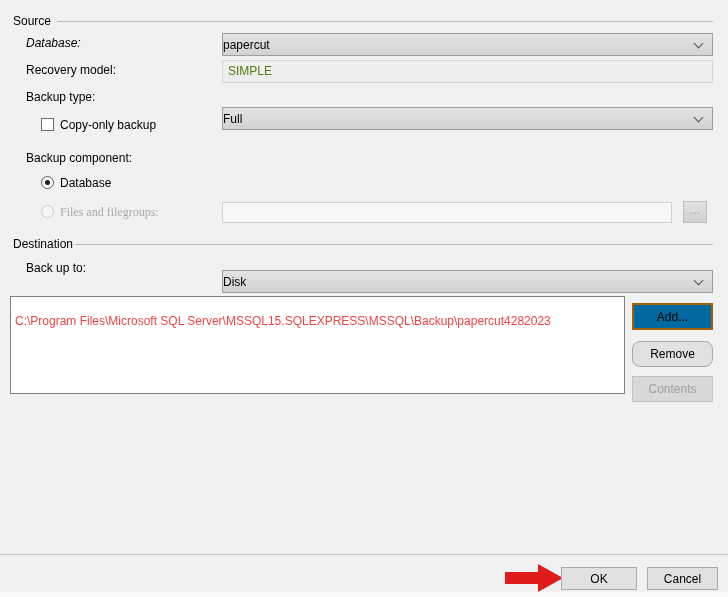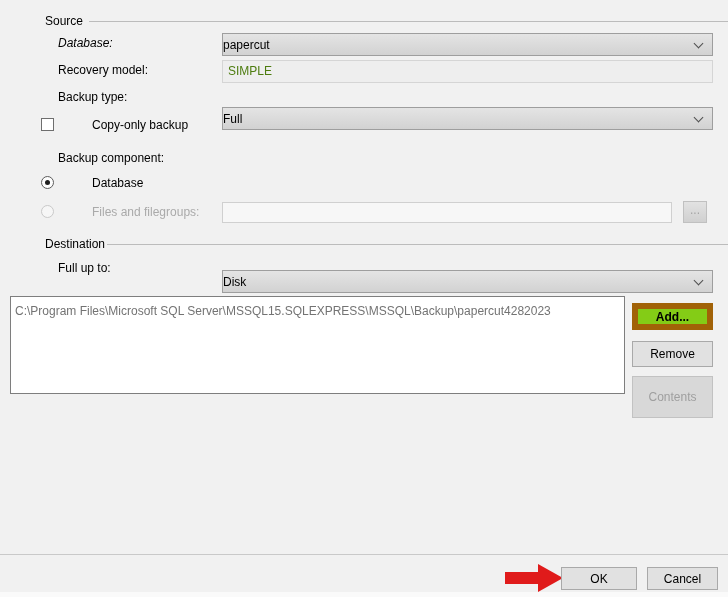--- a/index.html
+++ b/index.html
@@ -10,21 +10,21 @@
     color: #000;
     background: #f1f1f1;
   }
   #dialog {
     position: relative;
     width: 728px;
     height: 597px;
     background: #f1f1f1;
     overflow: hidden;
   }
-  .abs { position: absolute; margin-left: 32px; }
+  .abs { position: absolute; }
   .group-label { font-size: 12px; color: #000; }
   .group-line { height: 1px; background: #bcbcbc; }
   .field-label { font-size: 12px; color: #000; white-space: nowrap; }
   .field-label.disabled { color: #aaaaaa; }
 
   .combo {
     background: linear-gradient(to bottom, #e4e4e4, #d2d2d2);
     border: 1px solid #9e9e9e;
     height: 23px;
     display: flex;
@@ -85,41 +85,40 @@
 
   .listbox {
     position: absolute;
     left: 10px; top: 296px;
     width: 615px; height: 98px;
     background: #ffffff;
     border: 1px solid #7e7e7e;
     overflow: hidden;
   }
   .list-item {
-    padding: 7px 4px;
+    padding: 17px 4px;
     white-space: nowrap;
-    color: #737373;
+    color: #ef4444;
   }
 
   .btn {
     position: absolute;
     background: #e1e1e1;
     border: 1px solid #a9a9a9;
     font-family: "Liberation Sans", sans-serif;
     font-size: 12px;
     color: #000;
     display: flex;
     align-items: center;
     justify-content: center;
     cursor: default;
   }
   .btn.default-focus {
-    border: 6px solid #a16207;
-    background: #84cc16;
-    font-weight: bold;
+    border: 2px solid #a16207;
+    background: #0369a1;
   }
   .btn.disabled {
     background: #d8d8d8;
     border: 1px solid #c2c2c2;
     color: #9f9f9f;
   }
   .browse-btn {
     position: absolute;
     left: 683px; top: 201px;
     width: 24px; height: 22px;
@@ -169,40 +168,40 @@
 
   <div class="checkbox" style="left:41px; top:118px;"></div>
   <div class="abs field-label" style="left:60px; top:118px;">Copy-only backup</div>
 
   <div class="abs field-label" style="left:26px; top:151px;">Backup component:</div>
 
   <div class="radio checked" style="left:41px; top:176px;"></div>
   <div class="abs field-label" style="left:60px; top:176px;">Database</div>
 
   <div class="radio disabled" style="left:41px; top:205px;"></div>
-  <div class="abs field-label disabled" style="left:60px; top:205px;">Files and filegroups:</div>
+  <div class="abs field-label disabled" style="left:60px; top:205px;font-family:Liberation Serif, serif;">Files and filegroups:</div>
   <div class="textfield empty" style="left:222px; top:202px; width:450px; height:21px;"></div>
   <div class="browse-btn">...</div>
 
   <div class="abs group-label" style="left:13px; top:237px;">Destination</div>
   <div class="abs group-line" style="left:75px; top:244px; width:638px;"></div>
 
-  <div class="abs field-label" style="left:26px; top:261px;">Full up to:</div>
+  <div class="abs field-label" style="left:26px; top:261px;">Back up to:</div>
   <div class="combo" style="left:222px; top:258px; width:491px;margin-top:12px;">
     <span class="combo-text">Disk</span>
     <span class="chevron"></span>
   </div>
 
   <div class="listbox">
     <div class="list-item">C:\Program Files\Microsoft SQL Server\MSSQL15.SQLEXPRESS\MSSQL\Backup\papercut4282023</div>
   </div>
 
   <button class="btn default-focus" style="left:632px; top:303px; width:81px; height:27px;">Add...</button>
-  <button class="btn" style="left:632px; top:341px; width:81px; height:26px;">Remove</button>
-  <button class="btn disabled" style="left:632px; top:376px; width:81px; height:42px;">Contents</button>
+  <button class="btn" style="left:632px; top:341px; width:81px; height:26px;border-radius:8px;">Remove</button>
+  <button class="btn disabled" style="left:632px; top:376px; width:81px; height:26px;">Contents</button>
 
   <div class="footer-sep"></div>
 
   <svg class="arrow-svg" width="58" height="28" viewBox="0 0 58 28">
     <rect x="0" y="8" width="33" height="12" fill="#e01b1b"></rect>
     <polygon points="33,0 58,14 33,28" fill="#e01b1b"></polygon>
   </svg>
 
   <button class="btn" style="left:561px; top:567px; width:76px; height:23px;">OK</button>
   <button class="btn" style="left:647px; top:567px; width:71px; height:23px;">Cancel</button>

